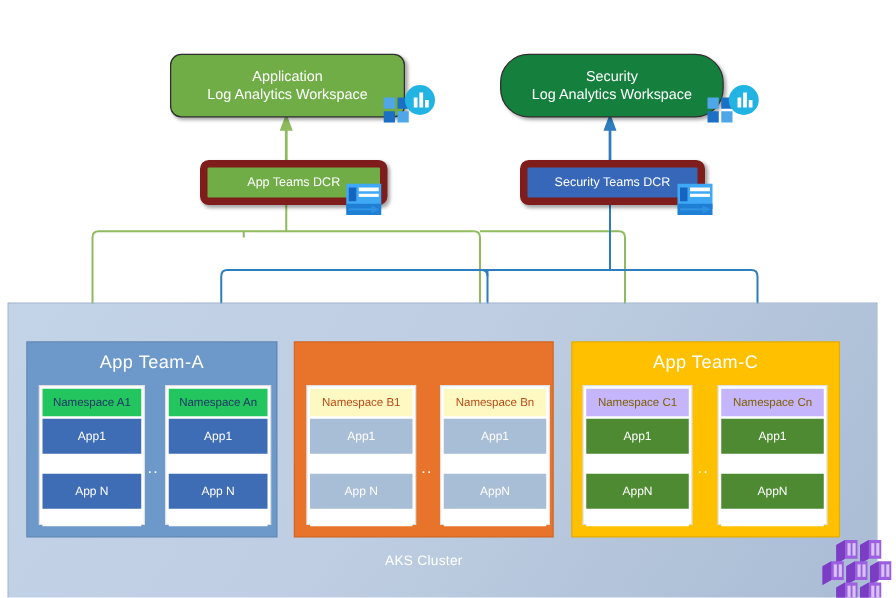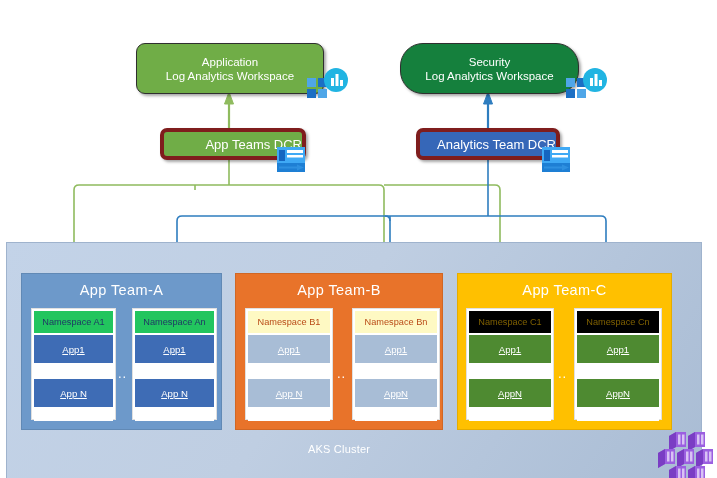--- a/index.html
+++ b/index.html
@@ -9,24 +9,24 @@
   .stage{position:absolute;left:0;top:0;width:717px;height:478px;margin-top:40px;}
 
   
   .law{position:absolute;border-radius:9px;border:1px solid #2f2f2f;
        box-shadow:2px 2px 3px rgba(0,0,0,.35);
        display:flex;align-items:center;justify-content:center;
        color:#ffffff;font-size:11.5px;line-height:14px;text-align:center;}
   .law-app{left:136px;top:3px;width:186px;height:49px;background:#70AD47;}
   .law-sec{left:400px;top:3px;width:177px;height:49px;background:#15803d;border-radius:23px;}
 
-  .dcr{position:absolute;border-radius:7px;border:4px solid #7f1d1d;
+  .dcr{position:absolute;border-radius:7px;border:6px solid #7f1d1d;
        box-shadow:2px 2px 3px rgba(0,0,0,.35);
-       display:flex;align-items:center;justify-content:flex-end;
-       color:#ffffff;font-size:13px;}
+       display:flex;align-items:center;justify-content:center;
+       color:#ffffff;font-size:10px;}
   .dcr-app{left:160px;top:88px;width:138px;height:24px;background:#70AD47;}
   .dcr-sec{left:416px;top:88px;width:136px;height:24px;background:#3667B8;}
 
   
   .icon{position:absolute;}
   .icon-law-app{left:306px;top:26px;width:44px;height:36px;}
   .icon-law-sec{left:565px;top:26px;width:44px;height:36px;}
   .icon-dcr-app{left:273px;top:106px;width:40px;height:28px;}
   .icon-dcr-sec{left:538px;top:106px;width:40px;height:28px;}
   .icon-k8s{left:657px;top:392px;width:58px;height:52px;}
@@ -58,24 +58,24 @@
   .ns-l{left:9px;}
   .ns-r{left:110px;}
   .team-b .ns-r,.team-c .ns-r{left:116px;}
   .team-b .ns,.team-c .ns{width:88px;}
   .team-c .ns-l{left:8px;}
 
   .ns-title{height:22px;display:flex;align-items:center;justify-content:center;
             font-size:9.2px;white-space:nowrap;background:#22c55e;}
   .ns-a .ns-title{color:#1F3864;}
   .ns-b .ns-title{color:#B94A16;background:#fef9c3;}
-  .ns-c .ns-title{color:#7F6000;background:#000000;}
+  .ns-c .ns-title{color:#7F6000;background:#c4b5fd;}
 
   .app-row{height:28px;display:flex;align-items:center;justify-content:center;
-           font-size:9.6px;color:#ffffff;margin-top:2px;text-decoration:underline;}
+           font-size:9.6px;color:#ffffff;margin-top:2px;}
   .ns-a .app-row{background:#3E6CB5;}
   .ns-b .app-row{background:#A8BDD6;}
   .ns-c .app-row{background:#4E8A31;}
   .pad{height:12px;background:#ffffff;margin-top:2px;}
 
   .ellipsis{position:absolute;top:92px;font-size:13px;color:#ffffff;
             letter-spacing:1px;}
   .team-a .ellipsis{left:96px;color:#ffffff;}
   .team-b .ellipsis{left:101px;}
   .team-c .ellipsis{left:100px;}
@@ -149,21 +149,21 @@
     <circle cx="30" cy="14" r="12" fill="#21B4E2"></circle>
     <rect x="25" y="12" width="3" height="8" fill="#ffffff"></rect>
     <rect x="29.5" y="8" width="3" height="12" fill="#ffffff"></rect>
     <rect x="34" y="14" width="3" height="6" fill="#ffffff"></rect>
   </svg>
 
   <div class="dcr dcr-app">
     <span>App Teams DCR</span>
   </div>
   <div class="dcr dcr-sec">
-    <span>Analytics Team DCR</span>
+    <span>Security Teams DCR</span>
   </div>
 
   <svg class="icon icon-dcr-app" viewBox="0 0 40 28">
     <rect x="4" y="1" width="28" height="20" fill="#3FA9F5"></rect>
     <rect x="6" y="4" width="6" height="11" fill="#1565C0"></rect>
     <rect x="14" y="4" width="16" height="3" fill="#ffffff"></rect>
     <rect x="14" y="9" width="16" height="2.5" fill="#ffffff"></rect>
     <rect x="4" y="17" width="28" height="9" fill="#1E7FD4"></rect>
     <polygon points="24,18.5 31,21.5 24,24.5" fill="#2E90E0"></polygon>
     <rect x="6" y="20.5" width="20" height="2" fill="#2E90E0"></rect>
@@ -195,21 +195,20 @@
     <div class="ns ns-a ns-r">
       <div class="ns-title">Namespace An</div>
       <div class="app-row">App1</div>
       <div class="pad"></div>
       <div class="app-row">App N</div>
       <div class="pad"></div>
     </div>
   </div>
 
   <div class="team team-b">
-    <div class="team-title">App Team-B</div>
     <div class="ns ns-b ns-l">
       <div class="ns-title">Namespace B1</div>
       <div class="app-row">App1</div>
       <div class="pad"></div>
       <div class="app-row">App N</div>
       <div class="pad"></div>
     </div>
     <div class="ellipsis">..</div>
     <div class="ns ns-b ns-r">
       <div class="ns-title">Namespace Bn</div>

